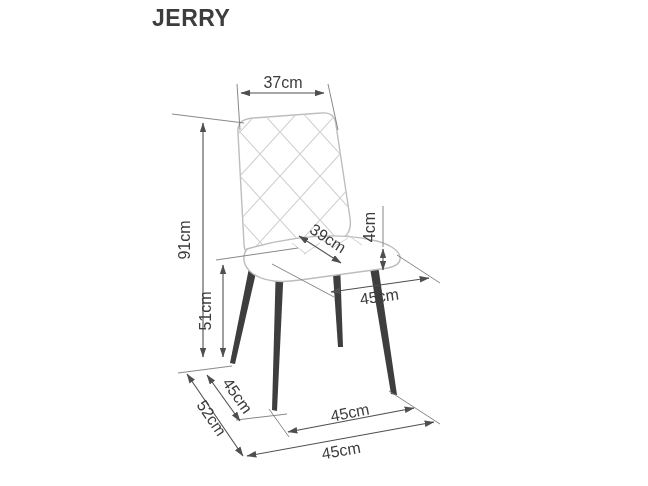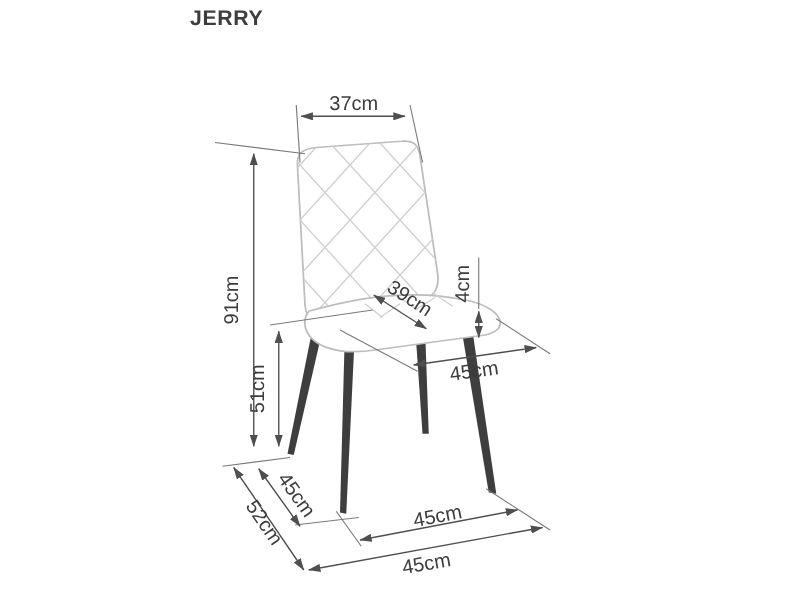--- a/index.html
+++ b/index.html
@@ -2,21 +2,21 @@
 <html><head>
 <meta charset="utf-8">
 <style>
   html,body{margin:0;padding:0;}
   body{
     width:648px;height:486px;background:#ffffff;position:relative;
     font-family:"Liberation Sans", sans-serif;overflow:hidden;
   }
   .title{
     position:absolute;left:152px;top:5px;
-    font-size:17px;font-weight:700;color:#3d3d3d;letter-spacing:.5px;
+    font-size:23px;font-weight:700;color:#3d3d3d;letter-spacing:.5px;
   }
   svg.diagram{position:absolute;left:0;top:0;}
   .outline{fill:#ffffff;stroke:#bdbdbd;stroke-width:1.4;}
   .seam{fill:none;stroke:#cfcfcf;stroke-width:1;}
   .leg{fill:#3e3e3e;stroke:none;}
   .dim-line{stroke:#4f4f4f;stroke-width:1.1;fill:none;}
   .ext-line{stroke:#7a7a7a;stroke-width:0.9;fill:none;}
   .dim-label{
     fill:#3c3c3c;font-size:16px;text-anchor:middle;
     font-family:"Liberation Sans", sans-serif;

